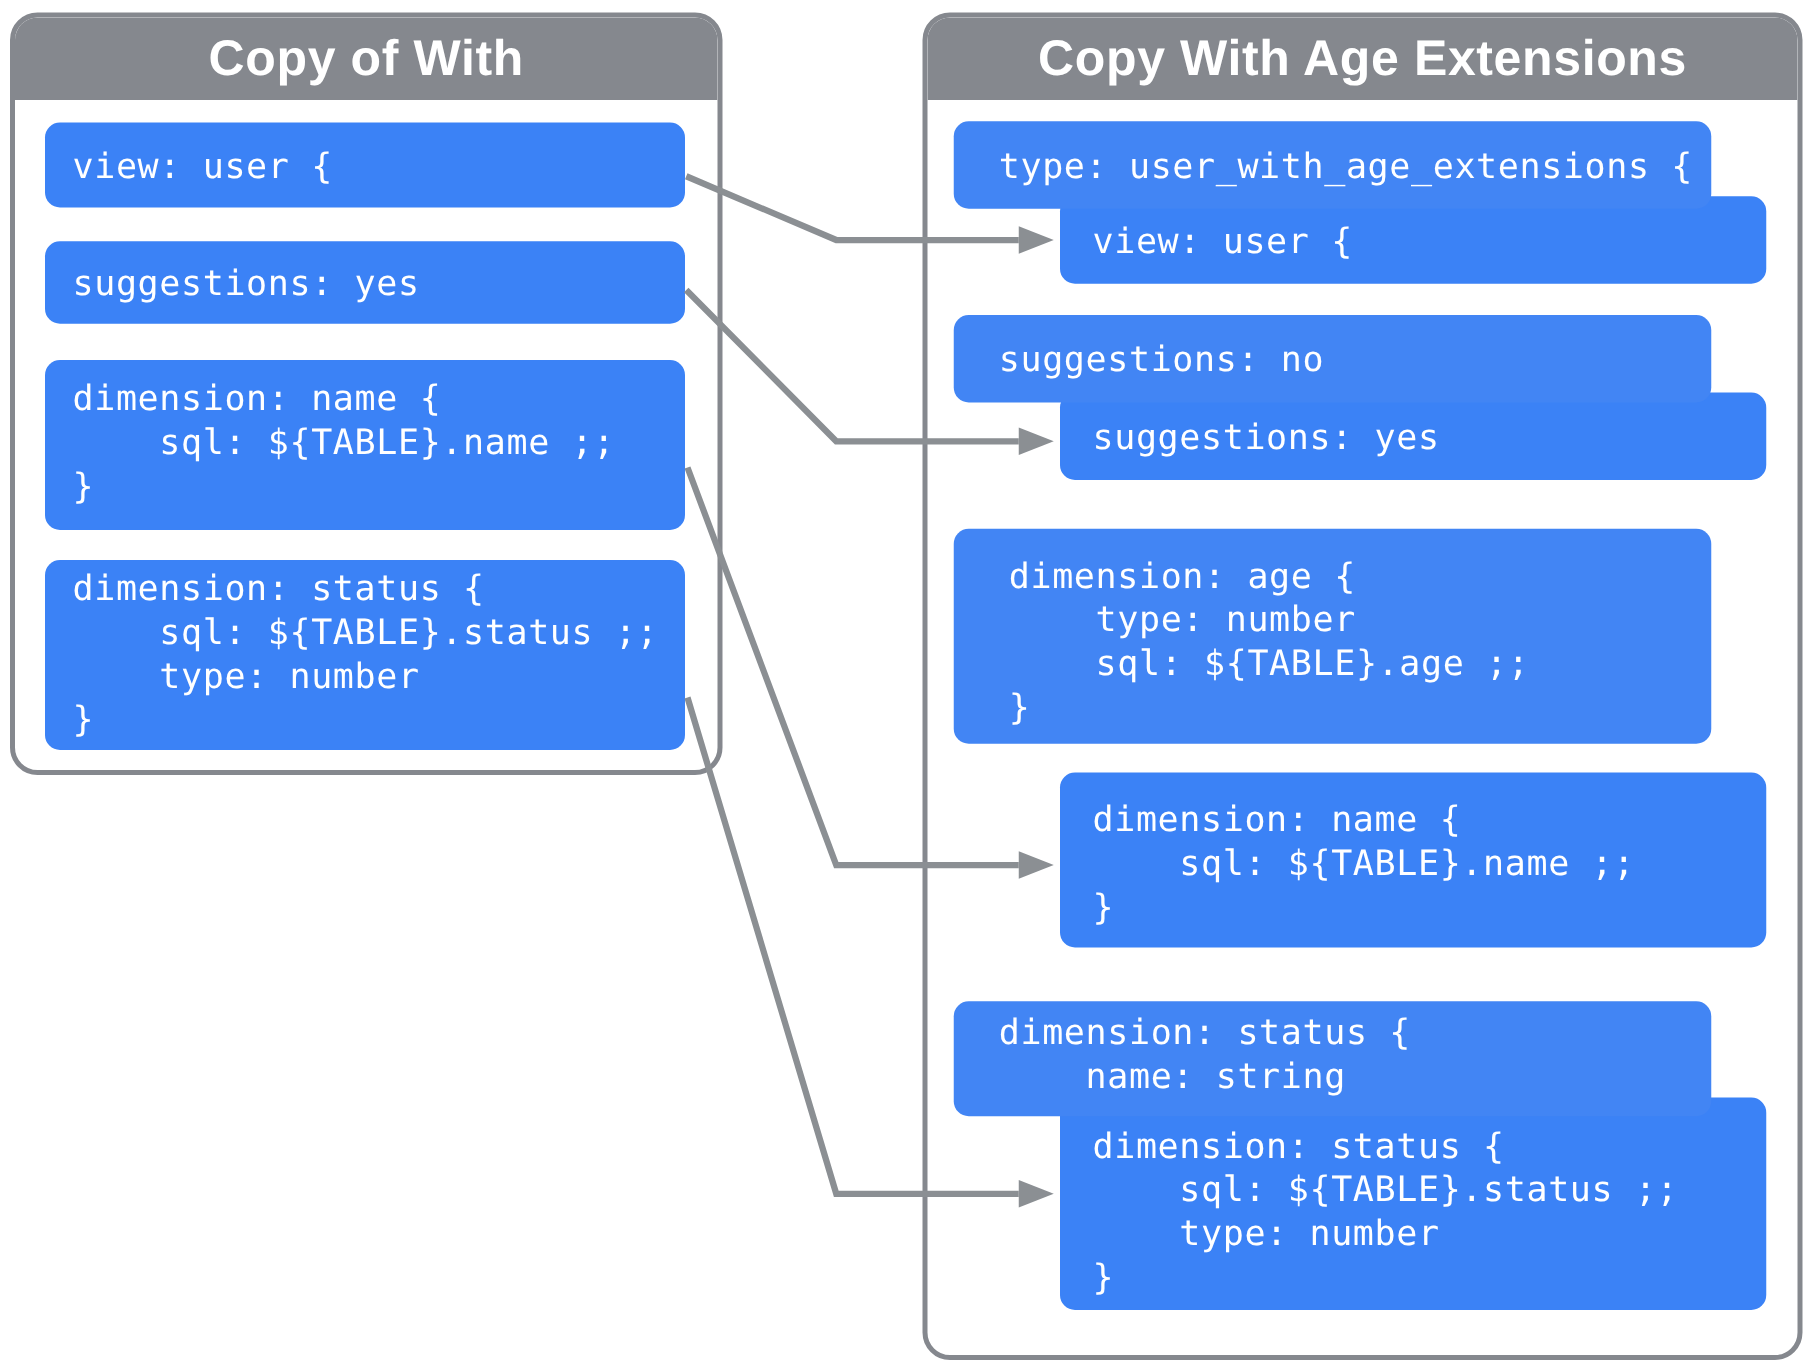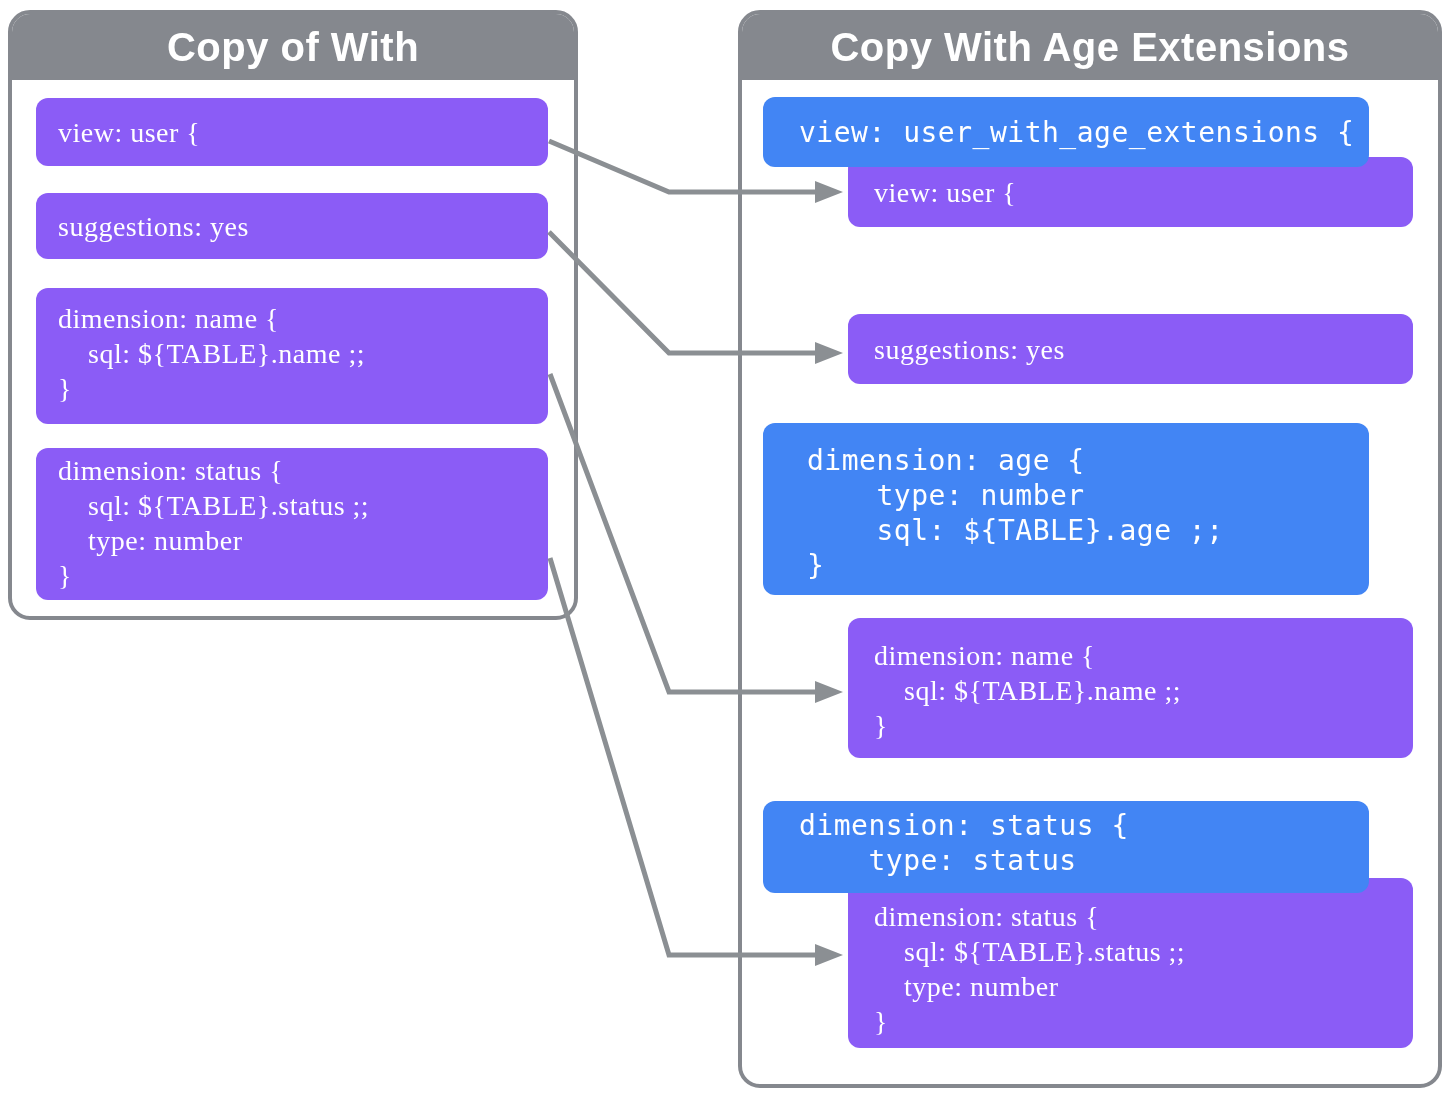--- a/index.html
+++ b/index.html
@@ -22,21 +22,21 @@
     display:flex; align-items:center; justify-content:center;
     color:#ffffff; font-size:40px; font-weight:600; letter-spacing:0.5px;
   }
 
   
   .block {
     position:absolute; box-sizing:border-box; border-radius:12px;
     color:#ffffff; font-family:"DejaVu Sans Mono", monospace;
     font-size:28px; letter-spacing:0.5px;
   }
-  .dark  { background:#8b5cf6; z-index:2;font-family:Liberation Serif, serif; }
+  .dark  { background:#3b82f6; z-index:2; }
   .light { background:#4285F4; z-index:3; }
   .single { display:flex; align-items:center; }
   .code-line { height:35px; line-height:35px; white-space:pre; }
 
   
   .b-l-view       { left:36px; top:98px;  width:512px; height:68px;  padding-left:22px; }
   .b-l-sugg       { left:36px; top:193px; width:512px; height:66px;  padding-left:22px; }
   .b-l-dimname    { left:36px; top:288px; width:512px; height:136px; padding:13px 0 0 22px; }
   .b-l-dimstatus  { left:36px; top:448px; width:512px; height:152px; padding:5px  0 0 22px; }
 
@@ -87,25 +87,28 @@
     <div class="code-line">dimension: status {</div>
     <div class="code-line">    sql: ${TABLE}.status ;;</div>
     <div class="code-line">    type: number</div>
     <div class="code-line">}</div>
   </div>
 
   <div class="block dark single b-r-viewinh">
     <div class="code-line">view: user {</div>
   </div>
   <div class="block light single b-r-viewext">
-    <div class="code-line">view: user_with_age_extensions {</div>
+    <div class="code-line">type: user_with_age_extensions {</div>
   </div>
 
   <div class="block dark single b-r-sugginh">
     <div class="code-line">suggestions: yes</div>
+  </div>
+  <div class="block light single b-r-suggov">
+    <div class="code-line">suggestions: no</div>
   </div>
 
   <div class="block light b-r-dimage">
     <div class="code-line">dimension: age {</div>
     <div class="code-line">    type: number</div>
     <div class="code-line">    sql: ${TABLE}.age ;;</div>
     <div class="code-line">}</div>
   </div>
 
   <div class="block dark b-r-dimname">
@@ -115,21 +118,21 @@
   </div>
 
   <div class="block dark b-r-dimstatinh">
     <div class="code-line">dimension: status {</div>
     <div class="code-line">    sql: ${TABLE}.status ;;</div>
     <div class="code-line">    type: number</div>
     <div class="code-line">}</div>
   </div>
   <div class="block light b-r-dimstatov">
     <div class="code-line">dimension: status {</div>
-    <div class="code-line">    type: status</div>
+    <div class="code-line">    name: string</div>
   </div>
 
   <svg class="arrows" viewBox="0 0 1450 1096" xmlns="http://www.w3.org/2000/svg">
     <defs>
       <marker id="ah" markerUnits="userSpaceOnUse" markerWidth="32" markerHeight="28" refX="2" refY="14" orient="auto">
         <path d="M2,3 L30,14 L2,25 Z" fill="#8B8F93"></path>
       </marker>
     </defs>
     <polyline points="549,141 669,192 815,192" fill="none" stroke="#8B8F93" stroke-width="5" marker-end="url(#ah)"></polyline>
     <polyline points="549,232 669,353 815,353" fill="none" stroke="#8B8F93" stroke-width="5" marker-end="url(#ah)"></polyline>

